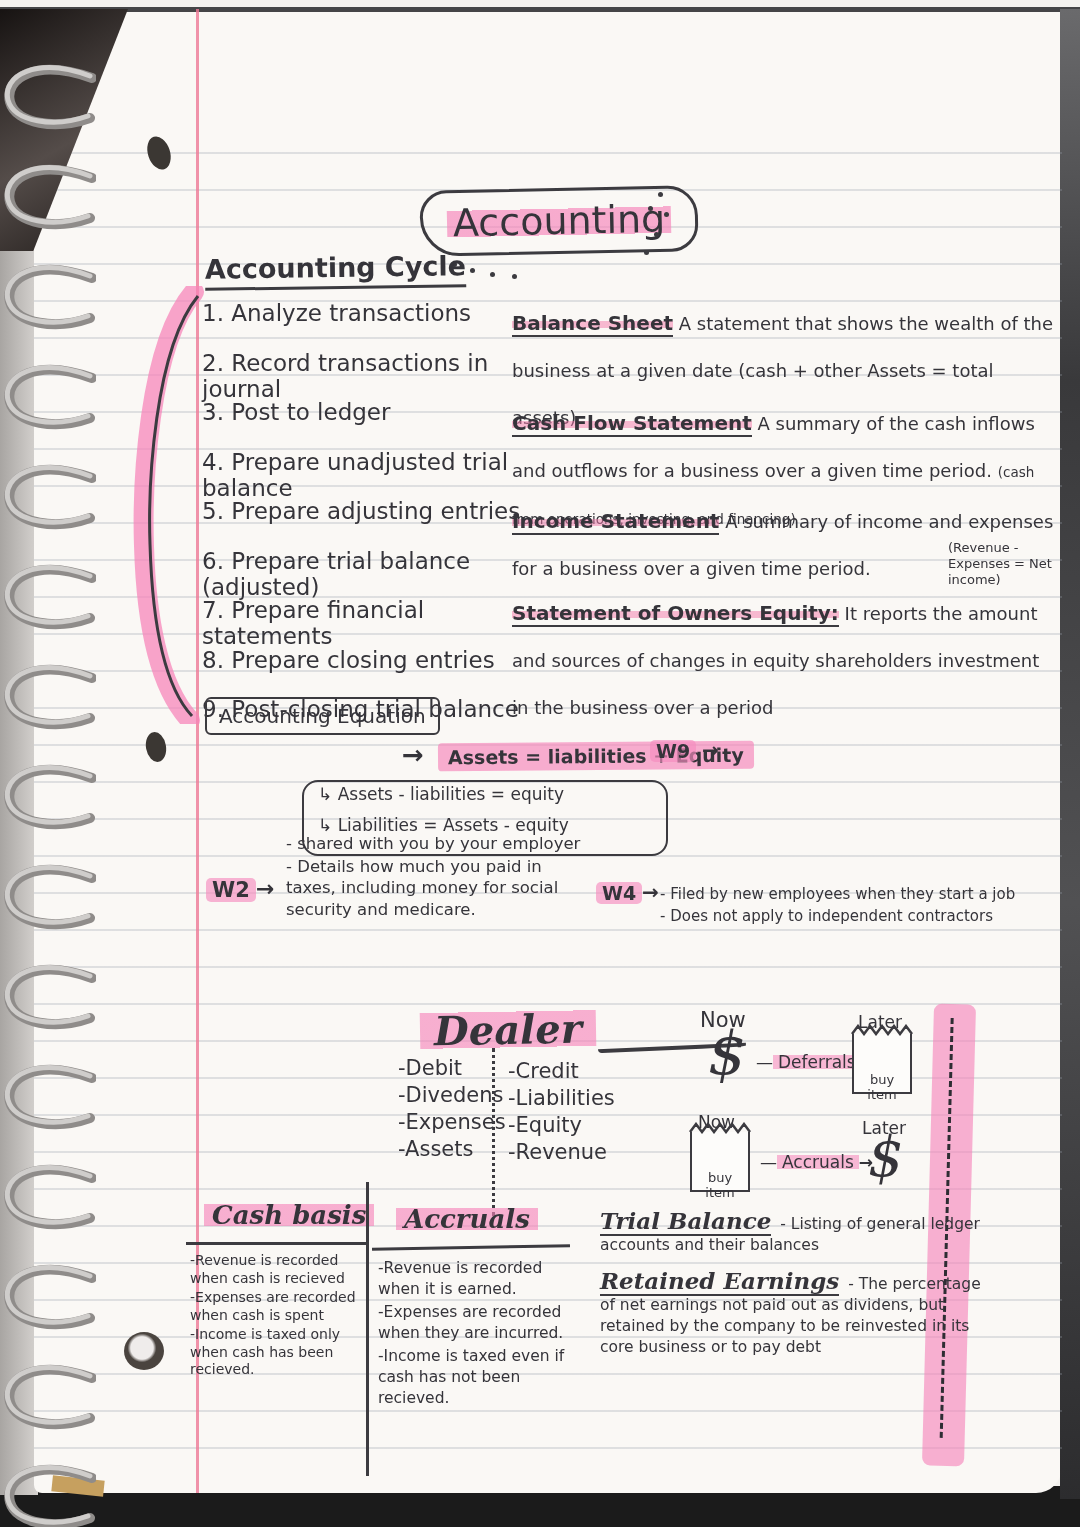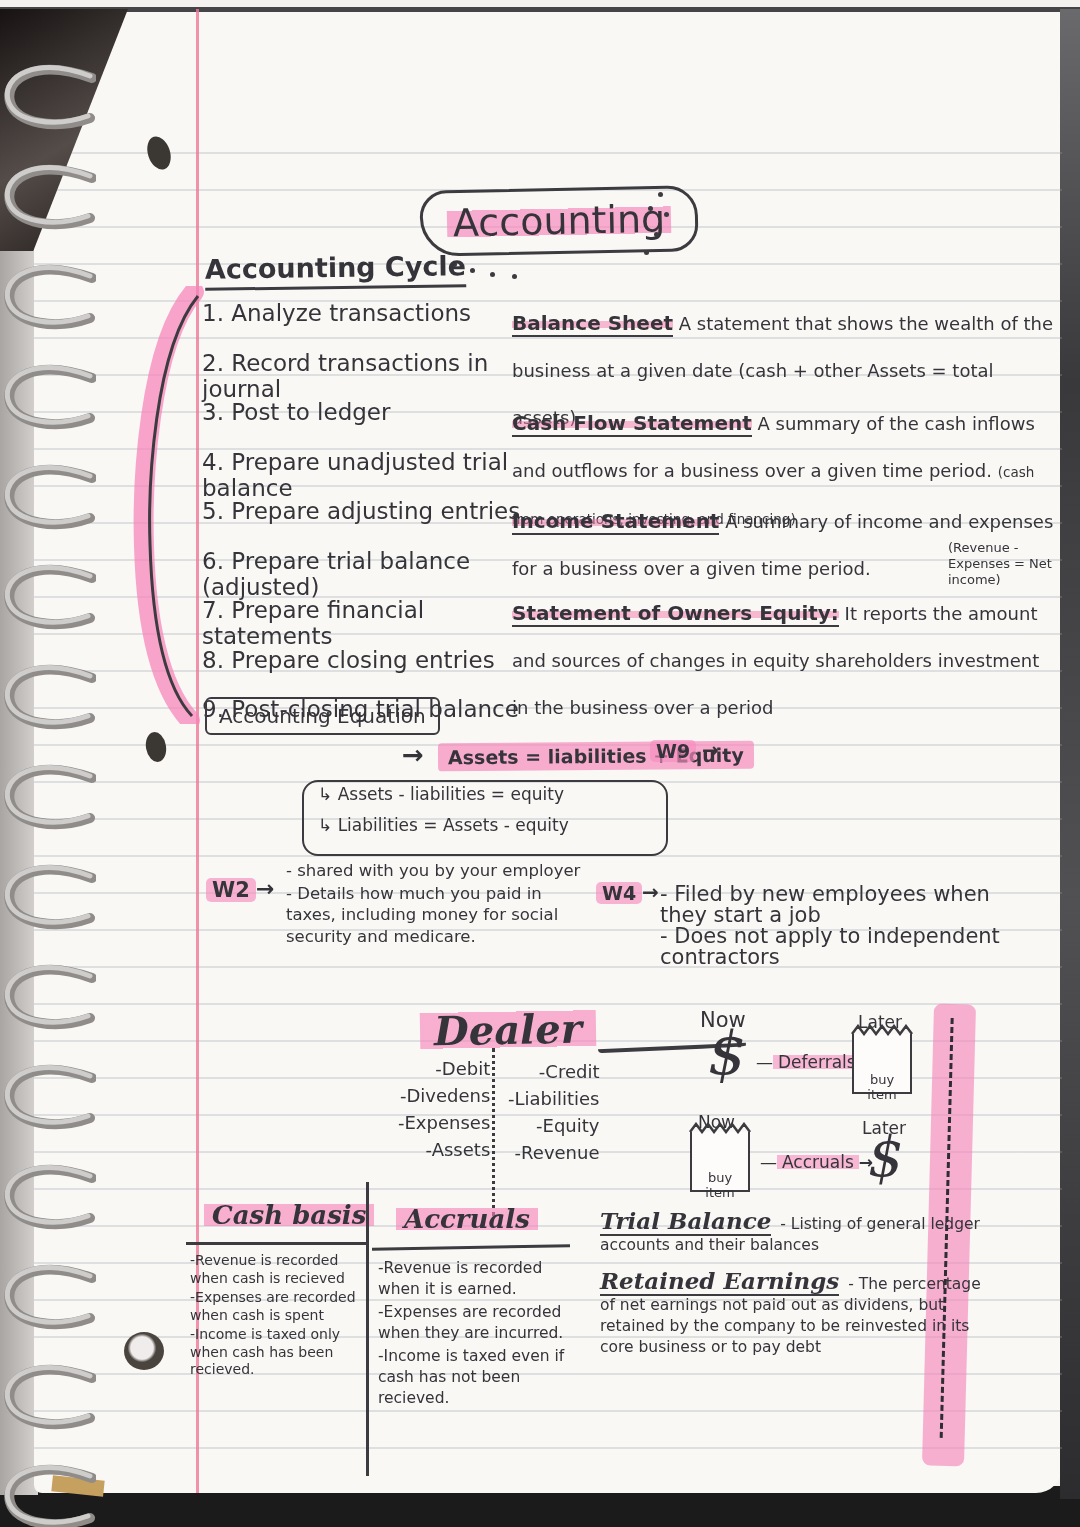--- a/index.html
+++ b/index.html
@@ -65,31 +65,31 @@
         border-radius:4px;padding:3px 10px;transform:rotate(-0.5deg);}
   .eq-sketch{left:302px;top:780px;width:362px;height:72px;border:2.5px solid #3c3b40;border-radius:16px;}
   .eq-derived{left:318px;top:784px;font-size:17px;}
   .eq-derived div{height:31px;}
   
   .w9-chip{left:650px;top:740px;font-size:19px;}
   .w9-arrow{left:702px;top:738px;font-size:20px;}
   .w9-bullets{left:714px;top:742px;width:330px;font-size:15px;line-height:19px;}
   .w2-chip{left:206px;top:878px;font-size:21px;}
   .w2-arrow{left:256px;top:876px;font-size:22px;}
-  .w2-bullets{left:286px;top:860px;width:300px;font-size:16.5px;line-height:21.5px;}
+  .w2-bullets{left:286px;top:833px;width:300px;font-size:16.5px;line-height:21.5px;}
   .w4-chip{left:596px;top:882px;font-size:19px;}
   .w4-arrow{left:642px;top:880px;font-size:20px;}
-  .w4-bullets{left:660px;top:884px;width:368px;font-size:21px;line-height:20.5px;}
+  .w4-bullets{left:660px;top:884px;width:368px;font-size:15px;line-height:20.5px;}
   .bullets div{margin-bottom:1px;}
   
   .dealer-title{left:420px;top:1006px;font-size:40px;transform:rotate(-1deg);
         background:linear-gradient(to bottom,transparent 12%,rgba(246,130,185,.62) 12% 88%,transparent 88%);
         padding:0 14px;}
   .dealer-swoosh{left:598px;top:1046px;width:148px;height:4px;background:#3c3b40;border-radius:0 0 60% 8px;transform:rotate(-2.5deg);}
-  .dealer-col{font-size:18px;line-height:27px;text-align:right;}
+  .dealer-col{font-size:21px;line-height:27px;}
   .debit-col{left:398px;top:1055px;}
   .credit-col{left:508px;top:1058px;}
   .dealer-div{left:492px;top:1048px;height:168px;border-left:3.5px dotted #3c3b40;}
   
   .now1{left:700px;top:1008px;font-size:21px;}
   .dollar1{left:708px;top:1018px;font-size:60px;}
   .flow1{left:756px;top:1052px;font-size:17px;}
   .later1{left:858px;top:1012px;font-size:17px;}
   .receipt1{left:852px;top:1034px;}
   .now2{left:698px;top:1112px;font-size:17px;}

